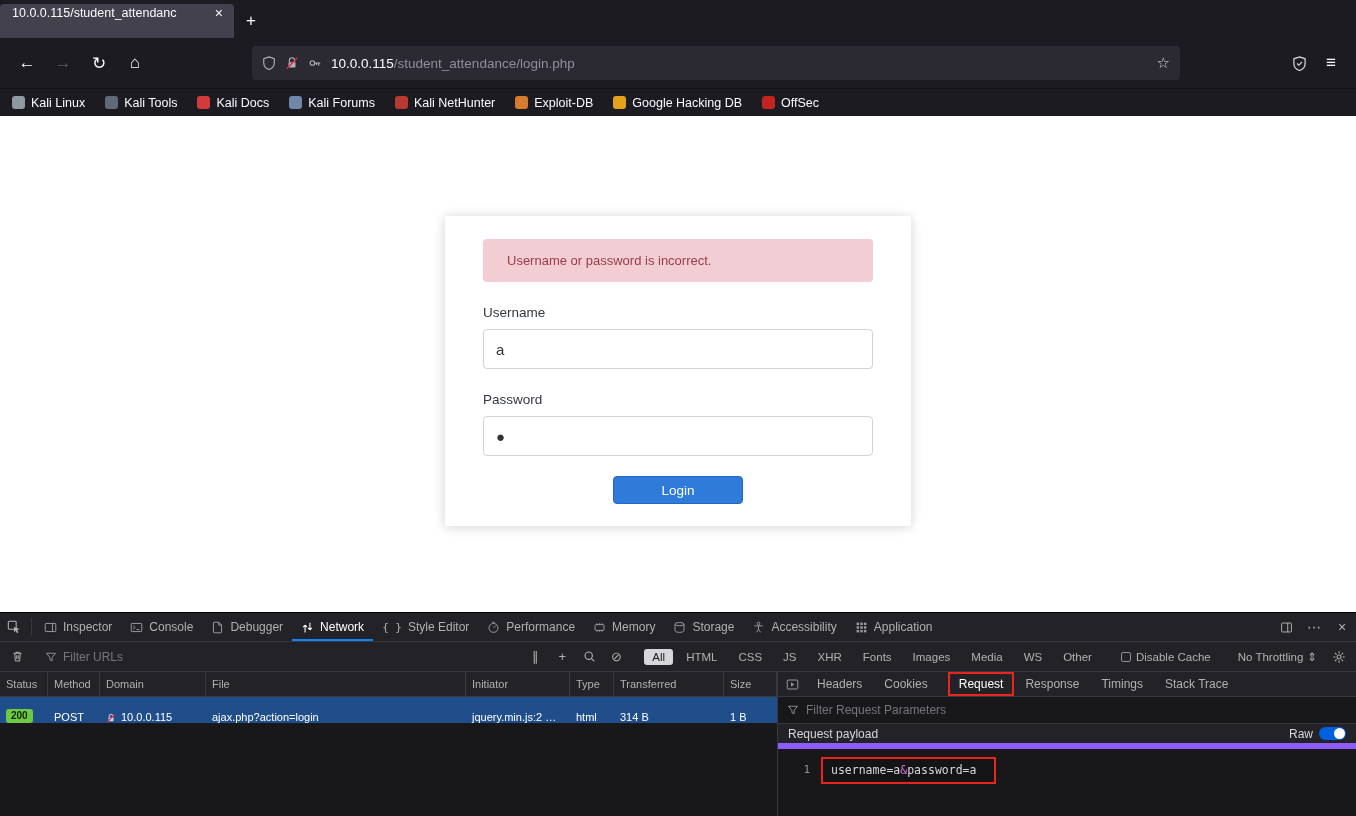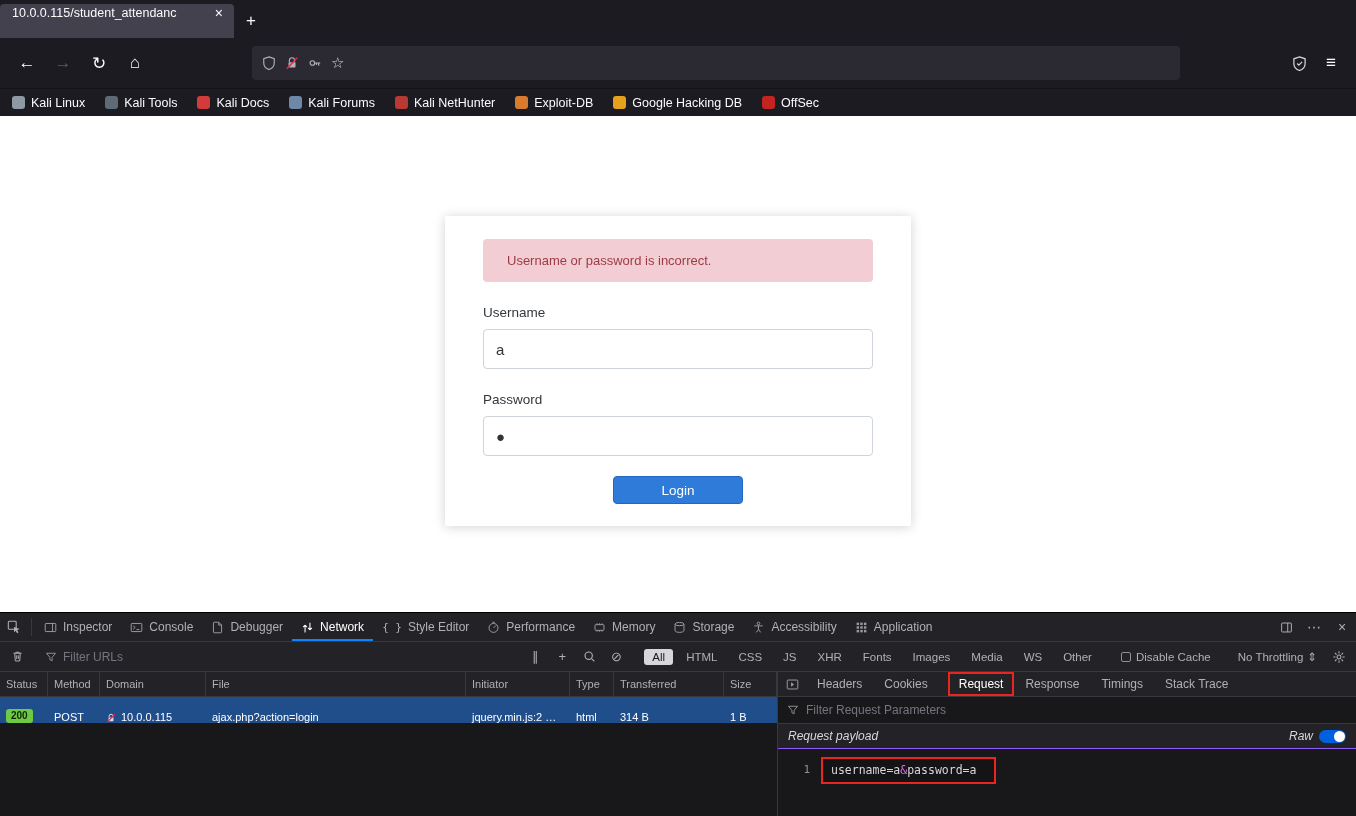--- a/index.html
+++ b/index.html
@@ -69,21 +69,21 @@
   .dt-row { height:26px; display:flex; align-items:center; background:#204e8a; color:#fff; font-size:11px; flex:0 0 auto; }
   .td { padding:0 6px; height:100%; display:flex; align-items:flex-end; gap:5px; overflow:hidden; white-space:nowrap; }
   .status-badge { background:#6fca43; color:#10260a; font-weight:bold; font-size:10px; border-radius:3px; padding:1px 5px; line-height:12px; }
   .dt-empty { flex:1; background:#18181a; }
 
   .dt-right { flex:1; display:flex; flex-direction:column; min-height:0; min-width:0; }
   .detail-tabs { height:25px; background:#232327; border-bottom:1px solid #38383d; display:flex; align-items:center; font-size:12px; flex:0 0 auto; }
   .detail-tab { padding:0 11px; height:100%; display:flex; align-items:center; white-space:nowrap; color:#b1b1b3; }
   .detail-tab.active { color:#ffffff; outline:2px solid #e8251f; outline-offset:-2px;margin-left:9px; }
   .detail-filter { height:27px; display:flex; align-items:center; gap:7px; padding:0 9px; border-bottom:1px solid #38383d; background:#18181a; flex:0 0 auto; }
-  .payload-bar { height:25px; background:#232327; border-bottom:1px solid #8b5cf6; display:flex; align-items:center; padding:0 10px; font-size:12px; color:#d7d7db; flex:0 0 auto;font-style:italic; }
+  .payload-bar { height:25px; background:#232327; border-bottom:6px solid #8b5cf6; display:flex; align-items:center; padding:0 10px; font-size:12px; color:#d7d7db; flex:0 0 auto; }
   .raw-wrap { margin-left:auto; display:flex; align-items:center; gap:6px; }
   .toggle { width:27px; height:13px; border-radius:7px; position:relative; }
   .toggle .knob { position:absolute; right:1px; top:1px; width:11px; height:11px; background:#fff; border-radius:50%; }
   .code-area { flex:1; background:#18181a; padding-top:8px; display:flex; align-items:flex-start; }
   .line-no { width:32px; text-align:right; color:#8f8f94; font-family:"DejaVu Sans Mono",monospace; font-size:11px; padding-top:6px; flex:0 0 auto; }
   .code-box { margin-left:11px; border:2px solid #e8251f; background:#141417; padding:4px 18px 5px 8px; font-family:"DejaVu Sans Mono",monospace; font-size:11.5px; color:#d7d7db; white-space:nowrap; }
   .amp { color:#e36eec; }
 
   svg { display:block; }
 </style>
@@ -118,20 +118,21 @@
             <rect x="4" y="7" width="8" height="6" rx="1" fill="#b1b1b3"></rect>
             <line x1="2" y1="14.5" x2="14" y2="2" stroke="#e22850" stroke-width="1.6"></line>
           </svg>
       </span>
       <span>
         <svg width="14" height="14" viewBox="0 0 16 16">
             <circle cx="5" cy="8" r="2.6" fill="none" stroke="#b1b1b3" stroke-width="1.3"></circle>
             <path d="M7.6 8 H14 M12.2 8 V11 M9.7 8 V10.3" stroke="#b1b1b3" stroke-width="1.3" fill="none"></path>
           </svg>
       </span>
+      <span class="url-text"><span class="url-domain">10.0.0.115</span><span>/student_attendance/login.php</span></span>
       <span class="star">☆</span>
     </div>
     <div class="toolbtn">
       <svg width="15" height="15" viewBox="0 0 16 16">
           <path d="M8 1 L14 3 V8 C14 12 11 14.5 8 15.5 C5 14.5 2 12 2 8 V3 Z" fill="none" stroke="#d7d7db" stroke-width="1.3"></path>
           <path d="M5.5 8 L7.3 9.8 L10.8 6.2" fill="none" stroke="#d7d7db" stroke-width="1.3"></path>
         </svg>
     </div>
     <div class="toolbtn">≡</div>
   </div>

